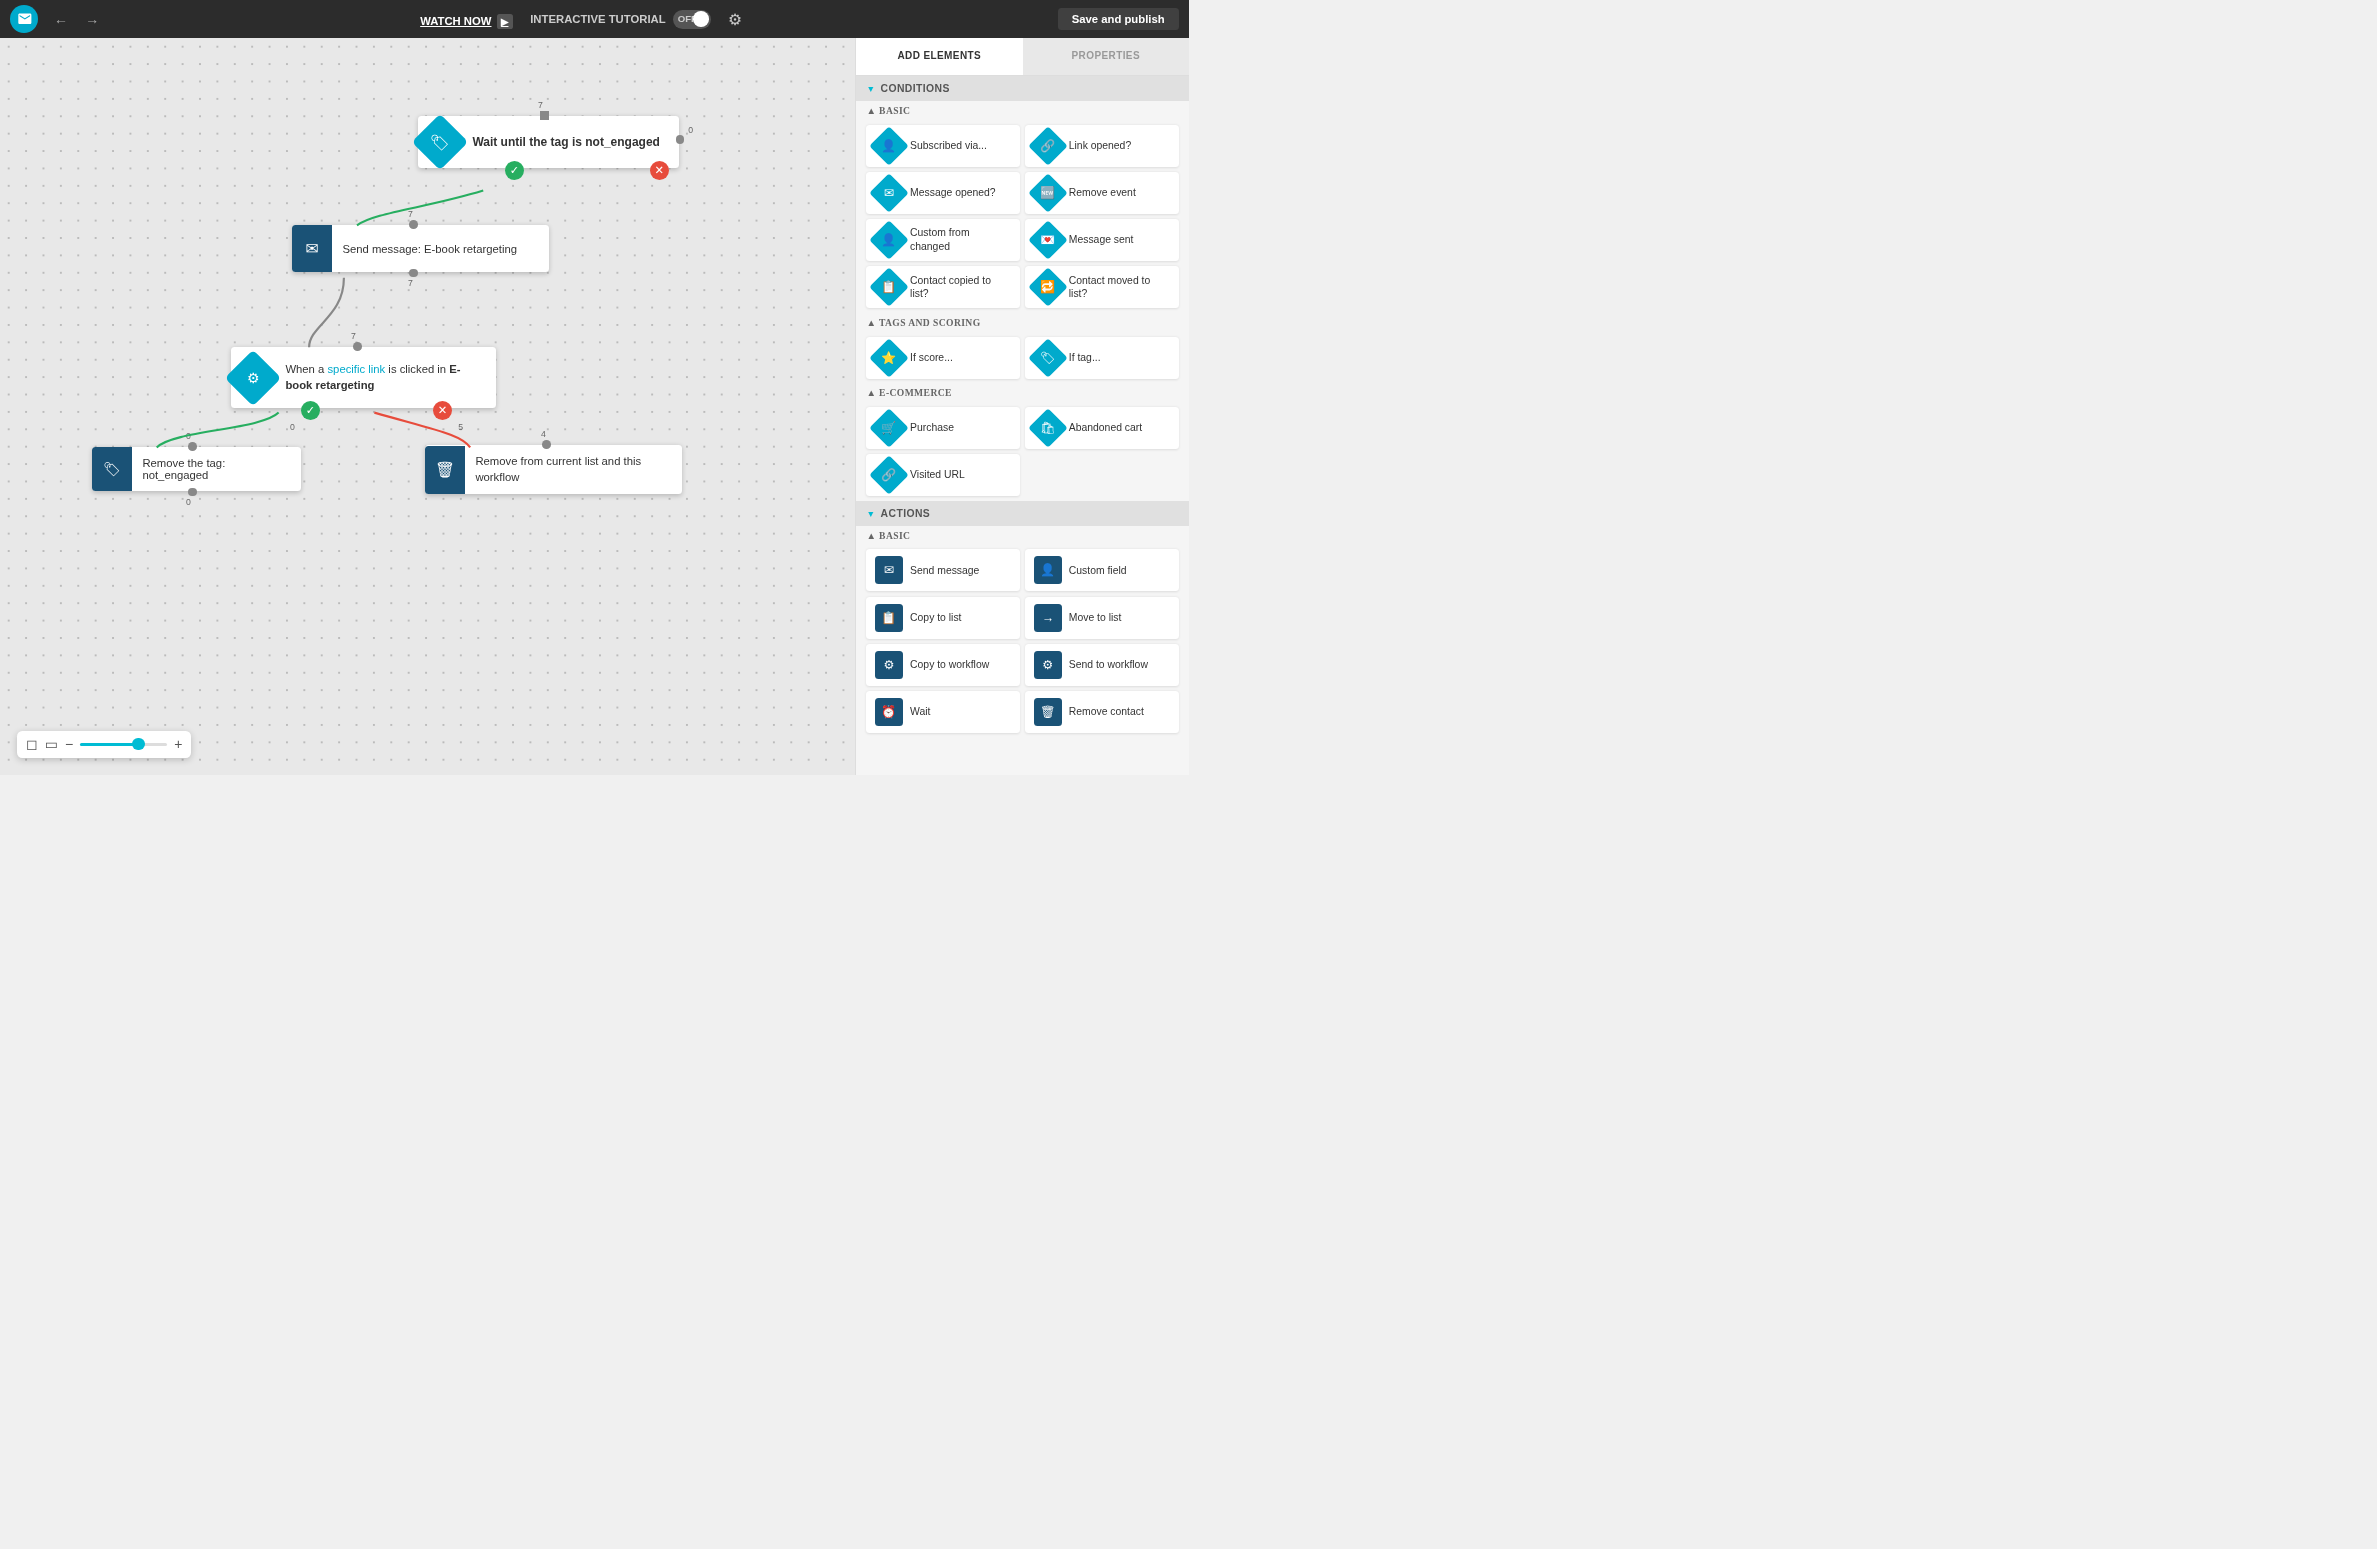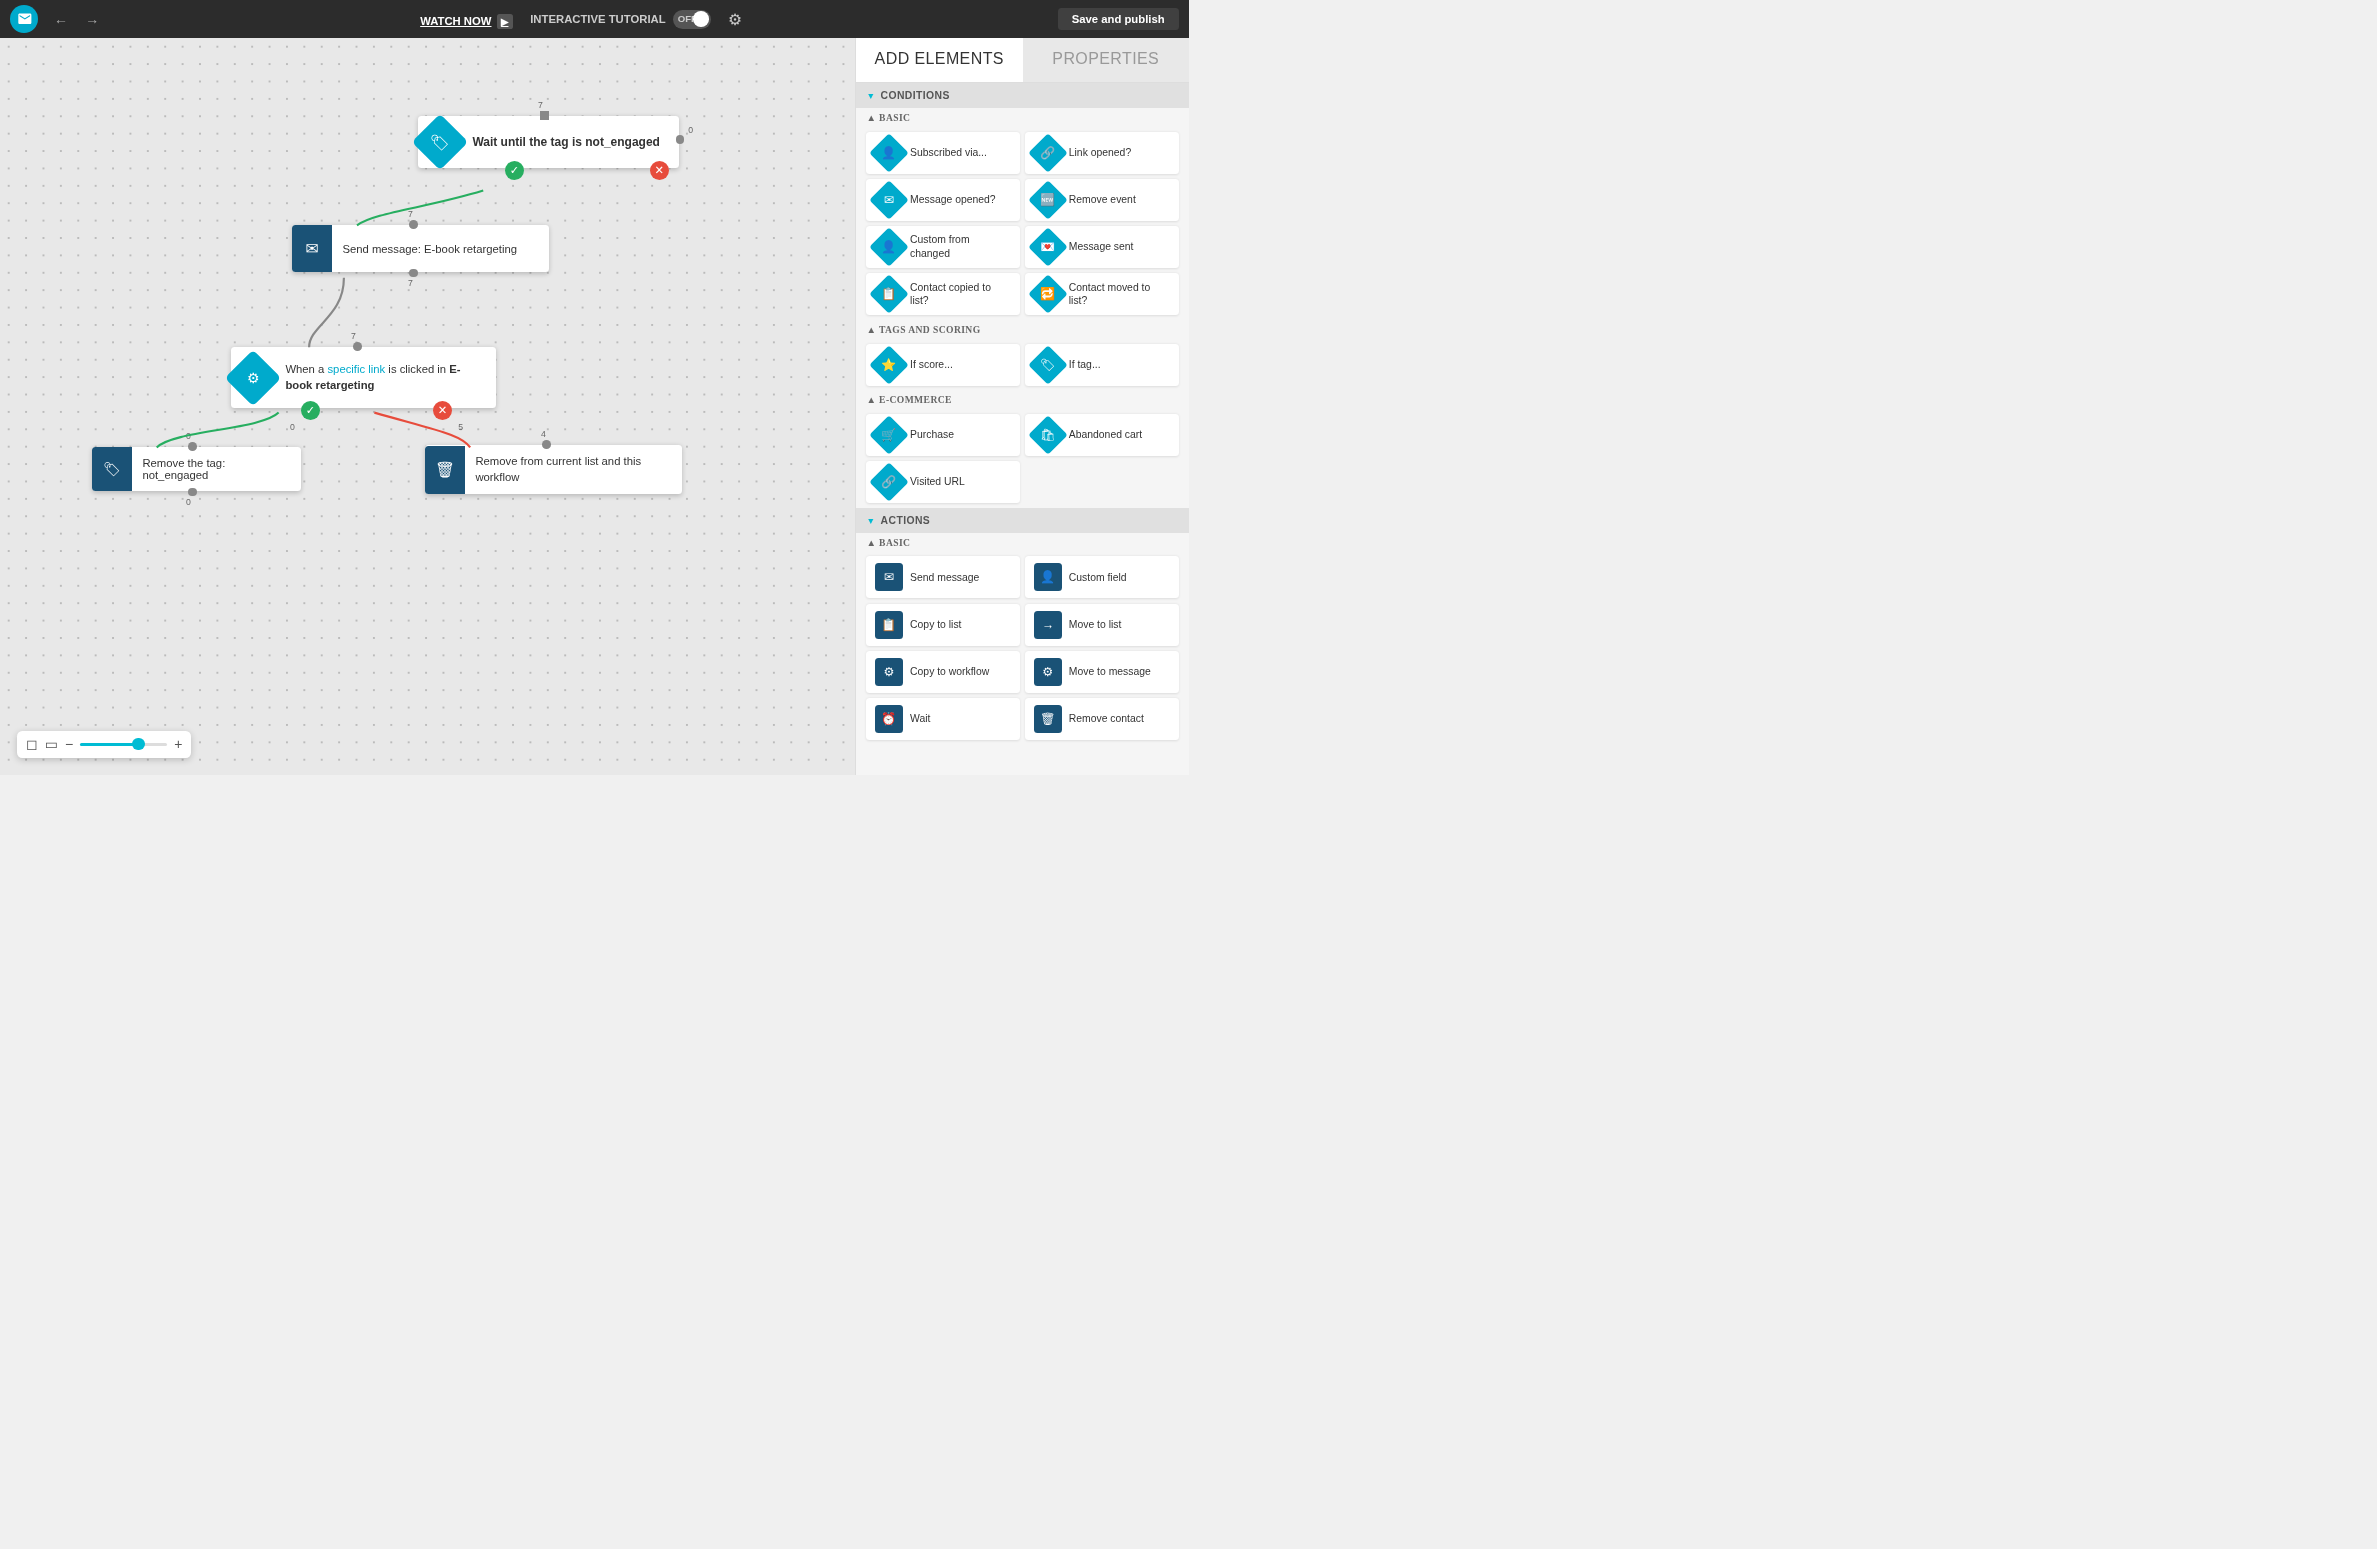--- a/index.html
+++ b/index.html
@@ -76,22 +76,22 @@
     .right-panel {
       width: 334px; background: #f5f5f5; border-left: 0.9px solid #ddd;
       display: flex; flex-direction: column; overflow-y: auto;
     }
 
     
     .panel-tabs {
       display: flex; border-bottom: 0.9px solid #ddd;
     }
     .panel-tab {
-      flex: 1; padding: 12.2px; text-align: center; font-size: 16px;
-      font-weight: 400; color: #555; cursor: pointer; letter-spacing: 0.4px;
+      flex: 1; padding: 12.2px; text-align: center; font-size: 10px;
+      font-weight: 700; color: #555; cursor: pointer; letter-spacing: 0.4px;
       border-bottom: 2.6px solid transparent;
     }
     .panel-tab.active { color: #333; border-bottom-color: transparent; background: white; }
     .panel-tab.inactive { color: #999; background: #e8e8e8; }
 
     
     .panel-section-header {
       display: flex; align-items: center; gap: 5.2px;
       padding: 7px 10.4px; background: #e0e0e0;
       font-size: 10.4px; font-weight: 700; color: #555;
@@ -417,21 +417,21 @@
       <div class="element-item">
         <div class="element-icon dark">
           <span class="element-icon-inner">⚙</span>
         </div>
         <span class="element-label">Copy to workflow</span>
       </div>
       <div class="element-item">
         <div class="element-icon dark">
           <span class="element-icon-inner">⚙</span>
         </div>
-        <span class="element-label">Move to message</span>
+        <span class="element-label">Send to workflow</span>
       </div>
       <div class="element-item">
         <div class="element-icon dark">
           <span class="element-icon-inner">⏰</span>
         </div>
         <span class="element-label">Wait</span>
       </div>
       <div class="element-item">
         <div class="element-icon dark">
           <span class="element-icon-inner">🗑</span>

